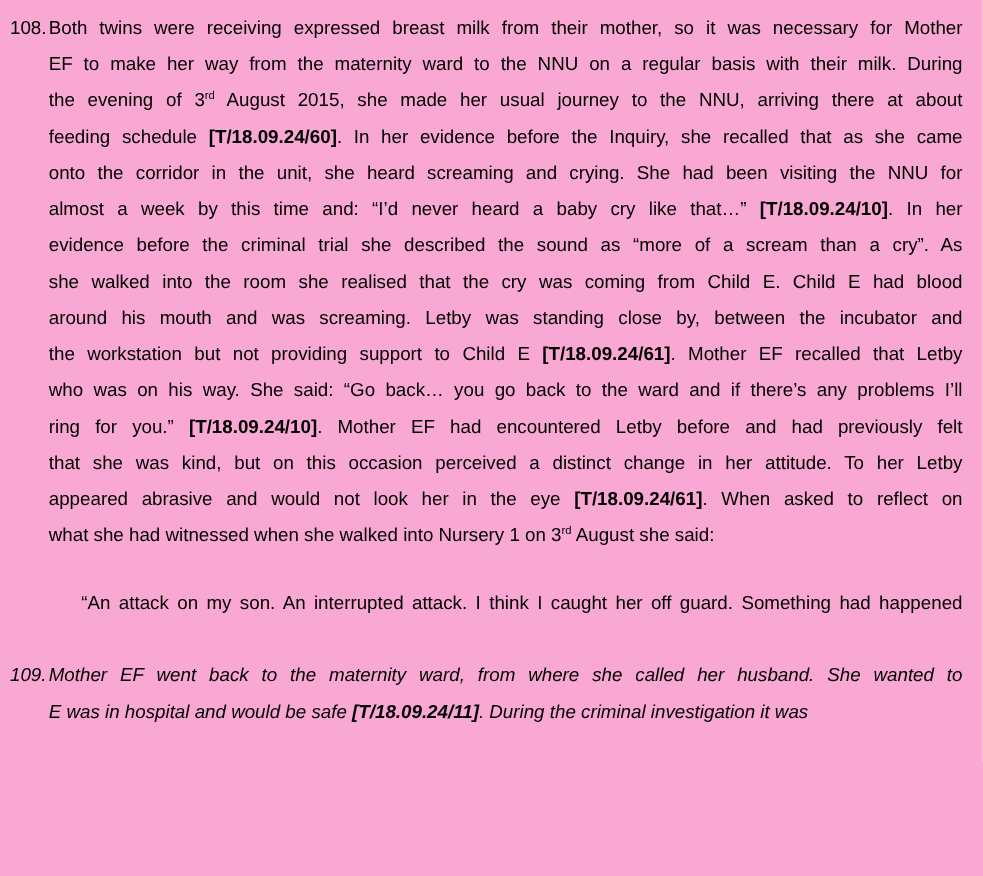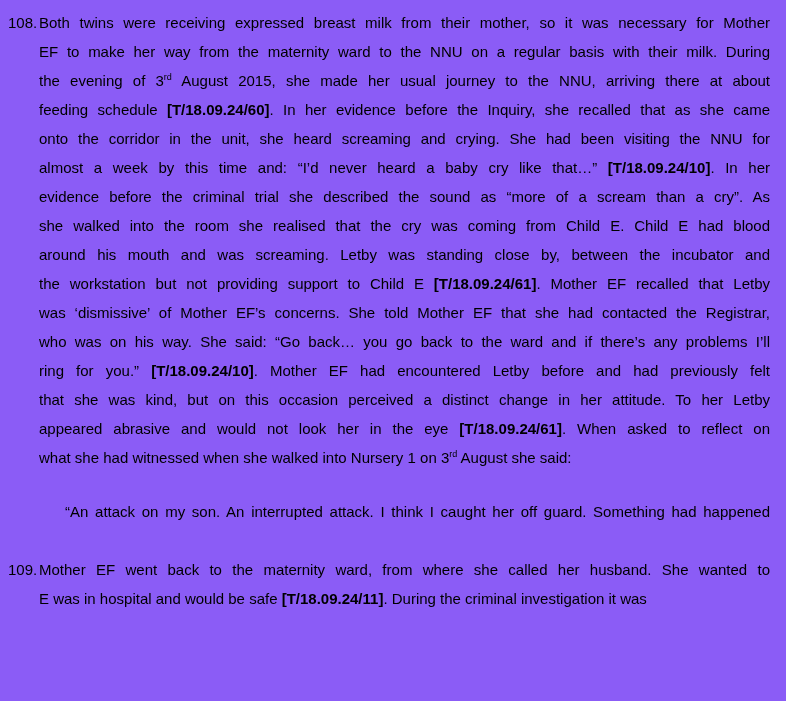--- a/index.html
+++ b/index.html
@@ -1,20 +1,20 @@
 <!DOCTYPE html>
 <html><head>
 <meta charset="utf-8">
 <style>
   html, body { margin: 0; padding: 0; }
   .page {
     position: relative;
     width: 786px;
     height: 701px;
-    background: #8b5cf6;
+    background: #f9a8d4;
     color: #000000;
     font-family: "Liberation Sans", "DejaVu Sans", sans-serif;
     font-size: 15px;
     overflow: hidden;
     box-sizing: border-box;
     padding-top: 8px;
   }
   .para {
     position: relative;
     margin: 0 16px 0 39px;
@@ -22,21 +22,21 @@
   .para.numbered .num {
     position: absolute;
     left: -31px;
     top: 0;
     line-height: 29px;
   }
   .para.quote {
     margin-left: 65px;
     margin-top: 25px;
   }
-  .para.p109 { margin-top: 29px; }
+  .para.p109 { margin-top: 29px; font-style: italic; }
   .line {
     line-height: 29px;
     text-align: justify;
     text-align-last: justify;
   }
   .line.last {
     text-align-last: left;
   }
   .bold { font-weight: bold; }
   sup.ord {
@@ -55,21 +55,20 @@
         <div class="line">Both twins were receiving expressed breast milk from their mother, so it was necessary for Mother</div>
         <div class="line">EF to make her way from the maternity ward to the NNU on a regular basis with their milk. During</div>
         <div class="line">the evening of 3<sup class="ord">rd</sup> August 2015, she made her usual journey to the NNU, arriving there at about</div>
         <div class="line">feeding schedule <span class="bold">[T/18.09.24/60]</span>. In her evidence before the Inquiry, she recalled that as she came</div>
         <div class="line">onto the corridor in the unit, she heard screaming and crying. She had been visiting the NNU for</div>
         <div class="line">almost a week by this time and: “I’d never heard a baby cry like that…” <span class="bold">[T/18.09.24/10]</span>. In her</div>
         <div class="line">evidence before the criminal trial she described the sound as “more of a scream than a cry”. As</div>
         <div class="line">she walked into the room she realised that the cry was coming from Child E. Child E had blood</div>
         <div class="line">around his mouth and was screaming. Letby was standing close by, between the incubator and</div>
         <div class="line">the workstation but not providing support to Child E <span class="bold">[T/18.09.24/61]</span>. Mother EF recalled that Letby</div>
-        <div class="line">was ‘dismissive’ of Mother EF’s concerns. She told Mother EF that she had contacted the Registrar,</div>
         <div class="line">who was on his way. She said: “Go back… you go back to the ward and if there’s any problems I’ll</div>
         <div class="line">ring for you.” <span class="bold">[T/18.09.24/10]</span>. Mother EF had encountered Letby before and had previously felt</div>
         <div class="line">that she was kind, but on this occasion perceived a distinct change in her attitude. To her Letby</div>
         <div class="line">appeared abrasive and would not look her in the eye <span class="bold">[T/18.09.24/61]</span>. When asked to reflect on</div>
         <div class="line last">what she had witnessed when she walked into Nursery 1 on 3<sup class="ord">rd</sup> August she said:</div>
       </div>
       <div class="para quote">
         <div class="line">“An attack on my son. An interrupted attack. I think I caught her off guard. Something had happened</div>
       </div>
       <div class="para numbered p109">

